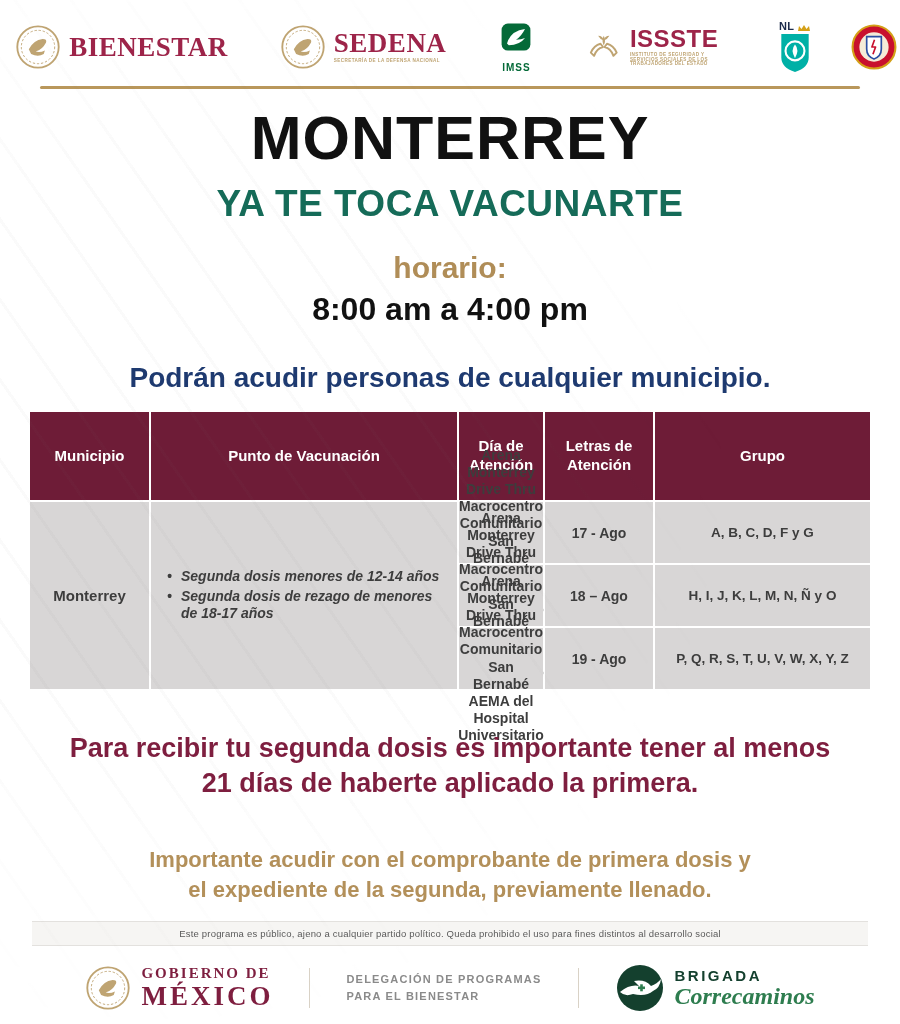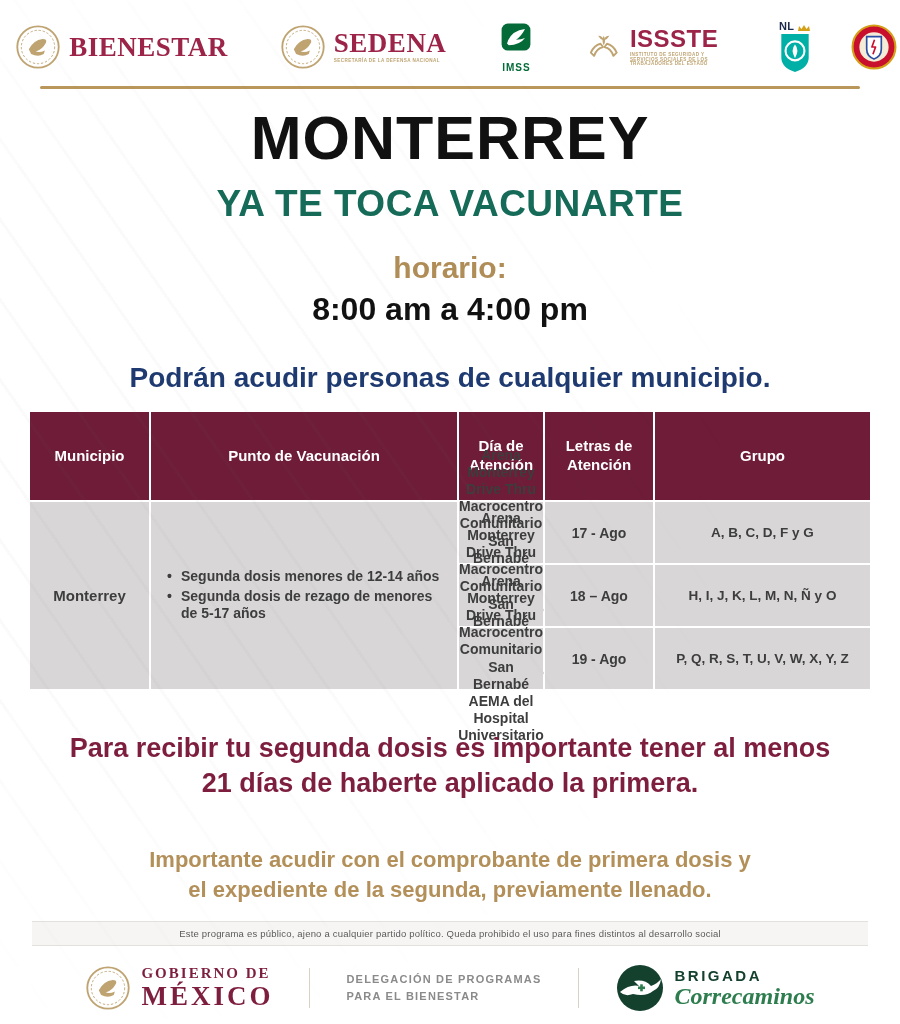--- a/index.html
+++ b/index.html
@@ -56,21 +56,21 @@
     background:#d8d6d6; color:#3d3d3d; font-weight:bold;
     display:flex; align-items:center; justify-content:center; text-align:center; padding:4px 6px;
   }
   .td-municipio { grid-row:2/5; font-size:15px; }
   .td-grupo    { grid-row:2/5; align-items:center; justify-content:flex-start; padding:10px 14px 10px 16px; }
   .td-loc { flex-direction:column; font-size:14px; line-height:1.22; }
   .td-loc span { display:block; }
   .td-day { font-size:14px; }
   .td-letters { font-size:13.5px; line-height:1.3; }
   .bullet-list { display:flex; flex-direction:column; gap:2px; margin:auto 0; }
-  .bullet { position:relative; padding-left:14px; font-size:14px; line-height:1.25; text-align:left; }
+  .bullet { position:relative; padding-left:14px; font-size:14px; line-height:1.25; text-align:left;font-style:italic; }
   .bullet::before { content:"•"; position:absolute; left:0; top:0; }
 
   
   .msg-primary { text-align:center; color:#7e1e3f; font-size:27px; font-weight:800; line-height:1.3; margin-top:42px; }
   .msg-secondary { text-align:center; color:#b3905a; font-size:22px; font-weight:800; line-height:1.35; margin-top:44px; }
   .msg-line { display:block; }
 
   
   .disclaimer-strip {
     margin:16px 32px 0; background:#f6f5f3; border-top:1px solid #e3e1de; border-bottom:1px solid #e3e1de;
@@ -192,21 +192,21 @@
     <span>Arena Monterrey Drive Thru</span>
     <span>Macrocentro Comunitario San Bernabé</span>
     <span>AEMA del Hospital Universitario</span>
   </div>
   <div class="td td-day">17 - Ago</div>
   <div class="td td-letters">A, B, C, D, F y G</div>
 
   <div class="td td-grupo">
     <div class="bullet-list">
       <div class="bullet">Segunda dosis menores de 12-14 años</div>
-      <div class="bullet">Segunda dosis de rezago de menores de 5-17 años</div>
+      <div class="bullet">Segunda dosis de rezago de menores de 18-17 años</div>
     </div>
   </div>
 
   <div class="td td-loc">
     <span>Arena Monterrey Drive Thru</span>
     <span>Macrocentro Comunitario San Bernabé</span>
     <span>AEMA del Hospital Universitario</span>
   </div>
   <div class="td td-day">18 – Ago</div>
   <div class="td td-letters">H, I, J, K, L, M, N, Ñ y O</div>

